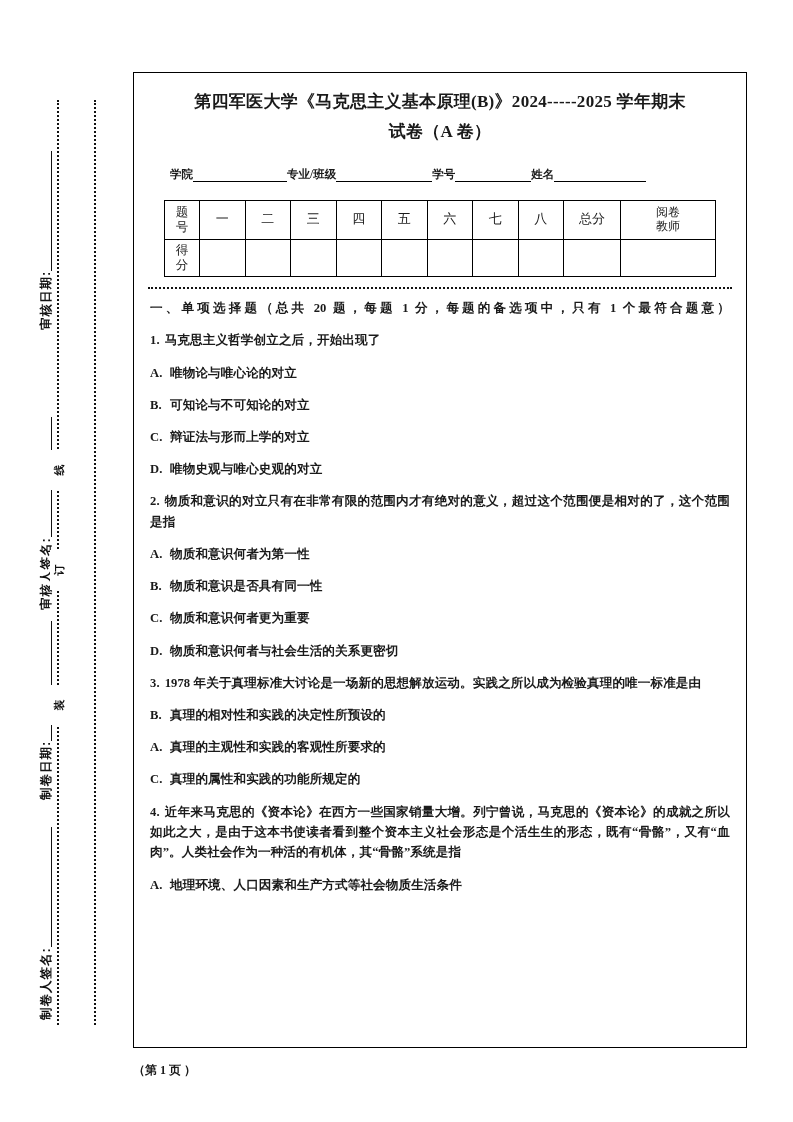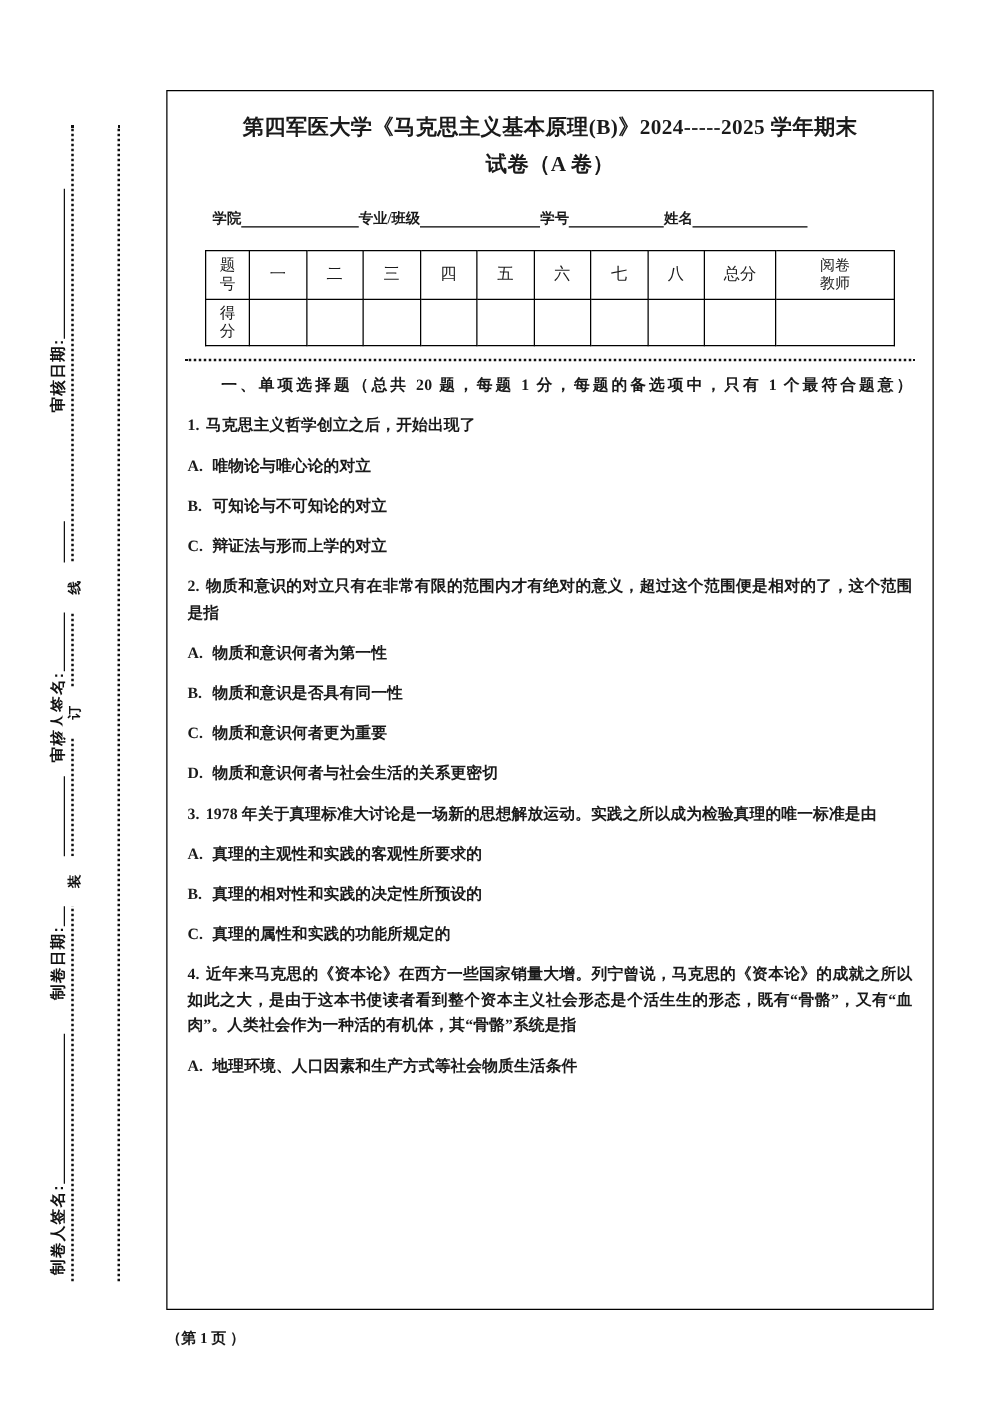--- a/index.html
+++ b/index.html
@@ -146,21 +146,20 @@
   
   .qbody { padding: 10px 2px 0 2px; }
   .q-section-title {
     font-size: 12.6px;
     font-weight: bold;
     text-align: justify;
     text-align-last: justify;
     line-height: 1.5;
     margin-bottom: 13px;
     letter-spacing: 0.2px;
-    margin-left: 27px;
   }
   .q-stem {
     font-size: 12.6px;
     font-weight: bold;
     line-height: 1.62;
     margin: 0 0 12px 0;
     text-align: justify;
     letter-spacing: 0.1px;
   }
   .q-stem .num { margin-right: 5px; }
@@ -291,20 +290,23 @@
       </div>
       <div class="q-opt">
         <span class="ltr">A.</span><span>唯物论与唯心论的对立</span>
       </div>
       <div class="q-opt">
         <span class="ltr">B.</span><span>可知论与不可知论的对立</span>
       </div>
       <div class="q-opt">
         <span class="ltr">C.</span><span>辩证法与形而上学的对立</span>
       </div>
+      <div class="q-opt">
+        <span class="ltr">D.</span><span>唯物史观与唯心史观的对立</span>
+      </div>
     </div>
 
     <div class="q-block">
       <div class="q-stem">
         <span class="num">2.</span><span>物质和意识的对立只有在非常有限的范围内才有绝对的意义，超过这个范围便是相对的了，这个范围是指</span>
       </div>
       <div class="q-opt">
         <span class="ltr">A.</span><span>物质和意识何者为第一性</span>
       </div>
       <div class="q-opt">
@@ -316,24 +318,24 @@
       <div class="q-opt">
         <span class="ltr">D.</span><span>物质和意识何者与社会生活的关系更密切</span>
       </div>
     </div>
 
     <div class="q-block">
       <div class="q-stem">
         <span class="num">3.</span><span>1978 年关于真理标准大讨论是一场新的思想解放运动。实践之所以成为检验真理的唯一标准是由</span>
       </div>
       <div class="q-opt">
+        <span class="ltr">B.</span><span>真理的相对性和实践的决定性所预设的</span>
+      </div>
+      <div class="q-opt">
         <span class="ltr">A.</span><span>真理的主观性和实践的客观性所要求的</span>
-      </div>
-      <div class="q-opt">
-        <span class="ltr">B.</span><span>真理的相对性和实践的决定性所预设的</span>
       </div>
       <div class="q-opt">
         <span class="ltr">C.</span><span>真理的属性和实践的功能所规定的</span>
       </div>
     </div>
 
     <div class="q-block">
       <div class="q-stem">
         <span class="num">4.</span><span>近年来马克思的《资本论》在西方一些国家销量大增。列宁曾说，马克思的《资本论》的成就之所以如此之大，是由于这本书使读者看到整个资本主义社会形态是个活生生的形态，既有“骨骼”，又有“血肉”。人类社会作为一种活的有机体，其“骨骼”系统是指</span>
       </div>

